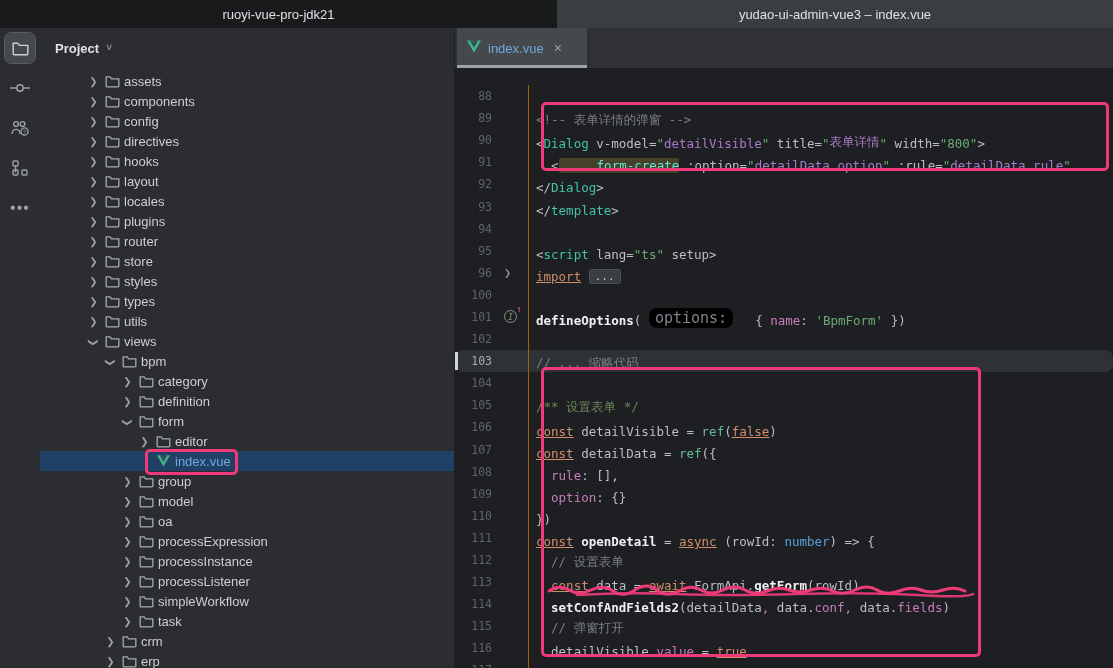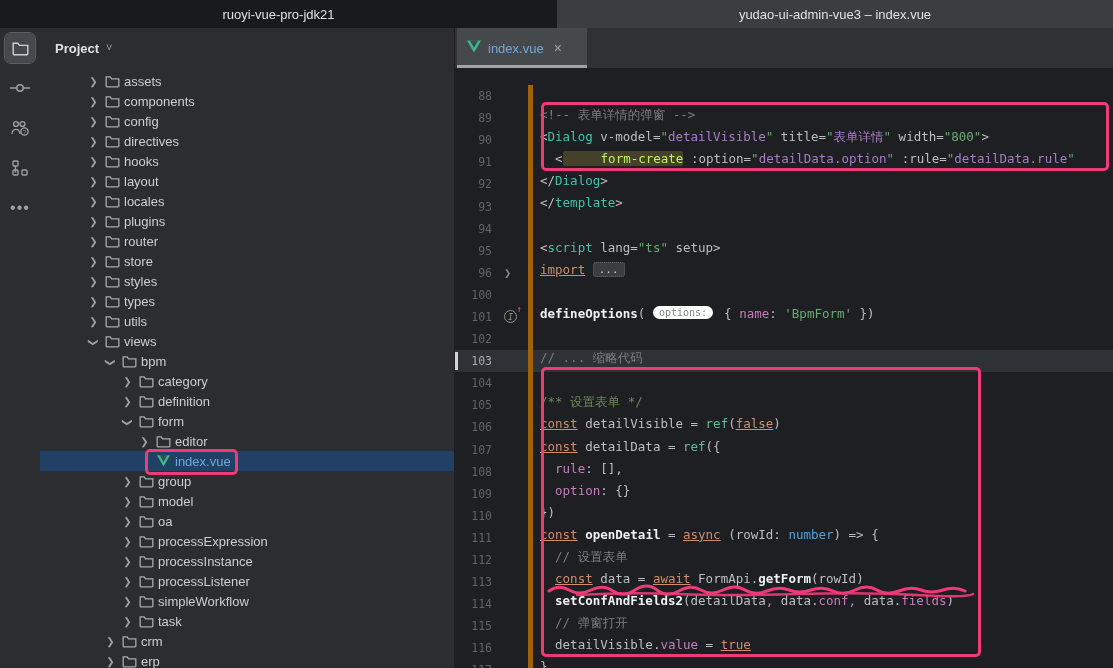--- a/index.html
+++ b/index.html
@@ -42,49 +42,49 @@
   .tabbar { position:absolute; top:0; left:0; width:658px; height:40px; background:#2f3134; z-index:6; }
   .tab { position:absolute; left:2px; top:0; height:40px; width:130px; background:#46494c;
     display:flex; align-items:center; padding:0 10px; }
   .tab .tab-label { color:#6fa8dd; font-size:13px; margin-left:7px; }
   .tab .tab-close { color:#9da0a6; font-size:14px; margin-left:10px; cursor:pointer; }
   .tab-underline { position:absolute; left:2px; top:37px; width:130px; height:3px; background:#9fa2a6; }
 
   .code-area { position:absolute; top:29px; left:0; width:658px; height:611px; }
   .code-row { position:relative; height:22.1px; display:flex; align-items:center;
     font-family:"DejaVu Sans Mono","Liberation Mono",monospace; font-size:12.5px; white-space:pre; }
-  .code-row.current { background:#2e3136; }
+  .code-row.current { background:#2e3136;border-radius:8px; }
   .gutter { width:45px; text-align:right; padding-right:8px; color:#5f646b; font-size:11.5px;
     font-family:"DejaVu Sans Mono",monospace; flex:0 0 auto; }
   .code-row.current .gutter { color:#aaadb3; }
   .iconcol { width:28px; flex:0 0 auto; display:flex; align-items:center; justify-content:flex-start; padding-left:4px; }
-  .codetext { border-left:5px solid #a16207; padding-left:7px; height:100%; display:flex; align-items:flex-start; flex:1; }
+  .codetext { border-left:1px solid #a16207; padding-left:7px; height:100%; display:flex; align-items:flex-end; flex:1; }
   .caret-bar { position:absolute; left:0; top:2px; width:2.5px; height:18px; background:#d2d4d9; }
 
   .fold-chevron { color:#878b91; font-size:12px; }
   .macro-icon { position:relative; width:13px; height:13px; border:1.2px solid #86967f; border-radius:50%;
     color:#86967f; font-size:8.5px; display:flex; align-items:center; justify-content:center; font-style:italic; }
   .macro-icon::after { content:"↑"; position:absolute; top:-7px; right:-6px; color:#e0559a; font-size:9px; font-style:normal; }
 
   .tk-txt  { color:#bcbec4; }
   .tk-tag  { color:#41c4a9; }
-  .tk-tagy { color:#bef264;padding-left:38px; }
+  .tk-tagy { color:#5eead4;padding-left:38px; }
   .tk-hl   { background:#45412a; border-radius:2px; }
   .tk-kw   { color:#cf8e6d;text-decoration:underline; }
   .tk-str  { color:#6aab73; }
   .tk-vex  { color:#a87bc9; }
   .tk-prop { color:#c77dbb; }
   .tk-type { color:#56a0d8; }
   .tk-fn   { color:#eef0f2; font-weight:700; }
   .tk-ref  { color:#67b99a; }
   .tk-cmt  { color:#7a7e85; }
   .tk-doc  { color:#6a8759; }
   .tk-fold { background:#3a3d41; border:1px dotted #606469; border-radius:3px; padding:0 5px;
     color:#c8cacd; font-size:11px; }
-  .tk-inlay{ background:#ffffff; border-radius:8px; padding:1px 6px; color:#7f848c; font-size:10px; margin-right:11px; }
+  .tk-inlay{ background:#000000; border-radius:8px; padding:1px 6px; color:#7f848c; font-size:15px; margin-right:22px; }
 
   
   :root { --pink:#ee3b78; }
   .anno { position:absolute; border:3px solid var(--pink); border-radius:5px; pointer-events:none; z-index:8; }
   .anno-wave { position:absolute; pointer-events:none; z-index:8; }
 </style>
 </head>
 <body>
 
 <div id="stage">

